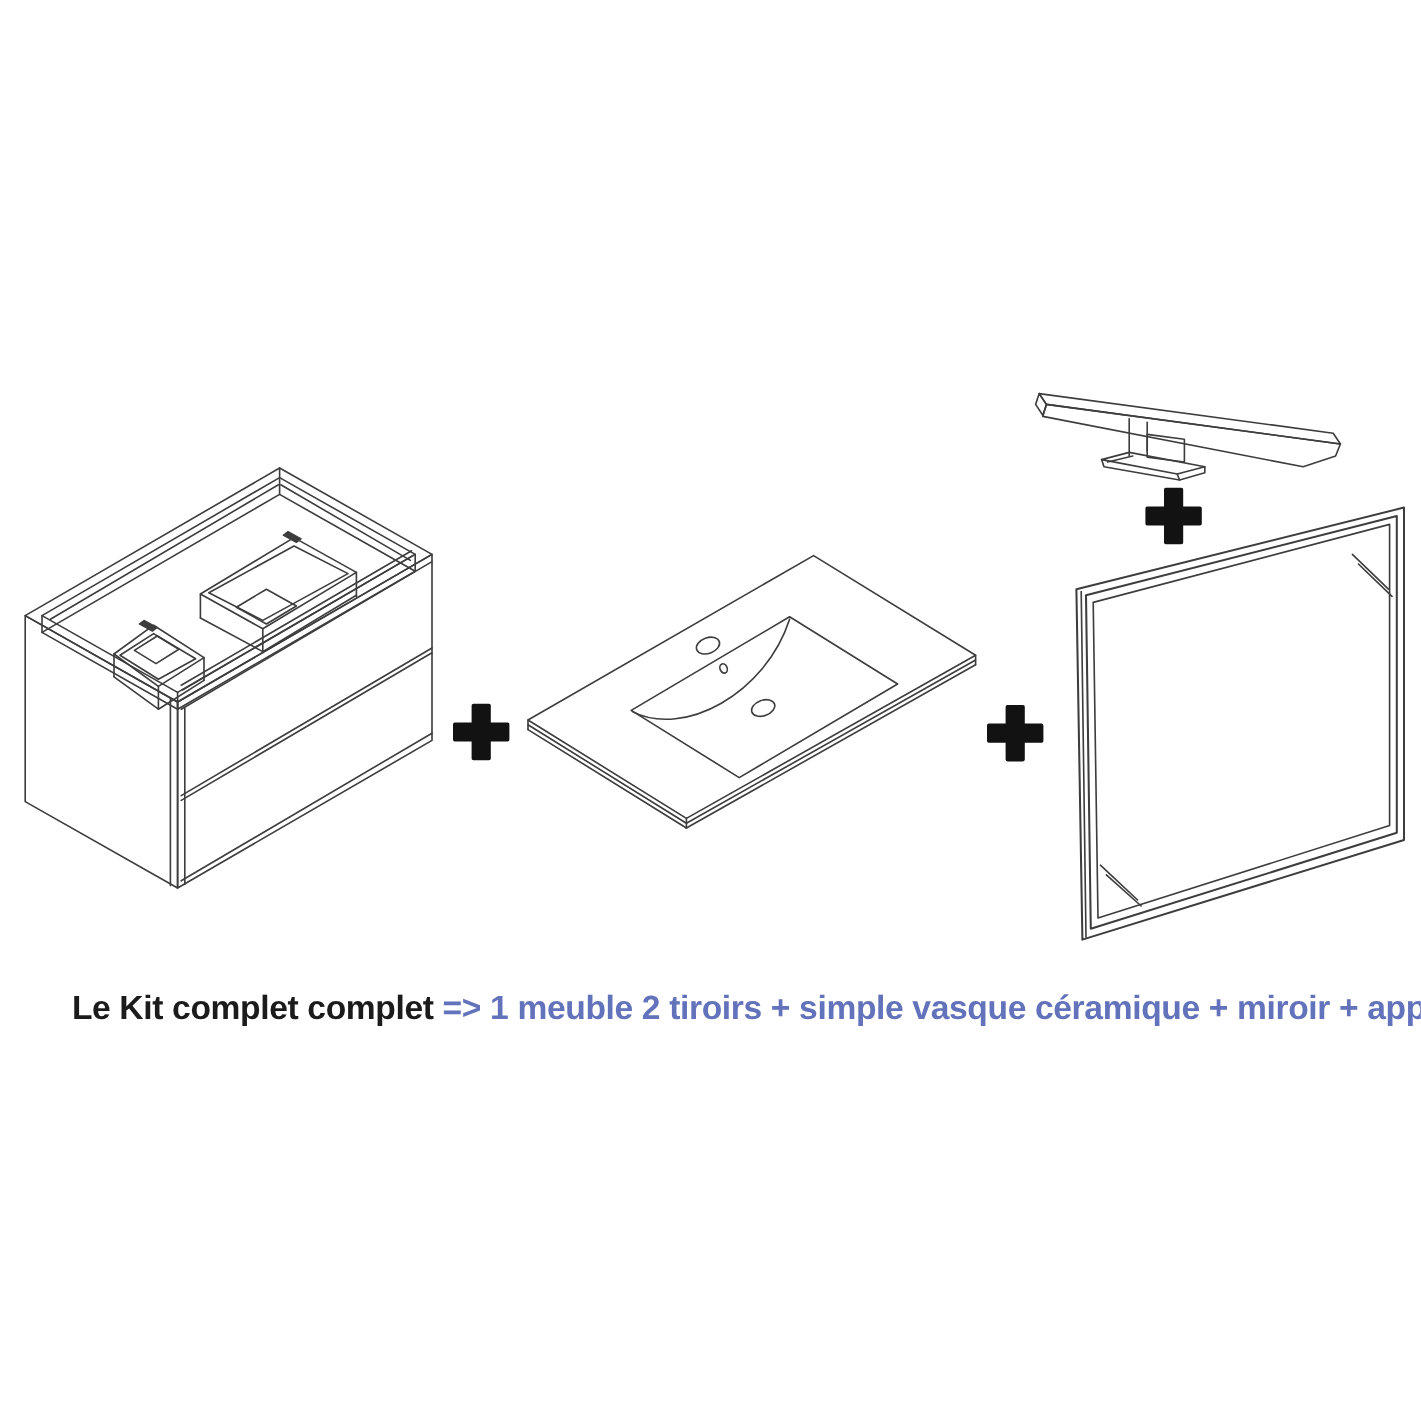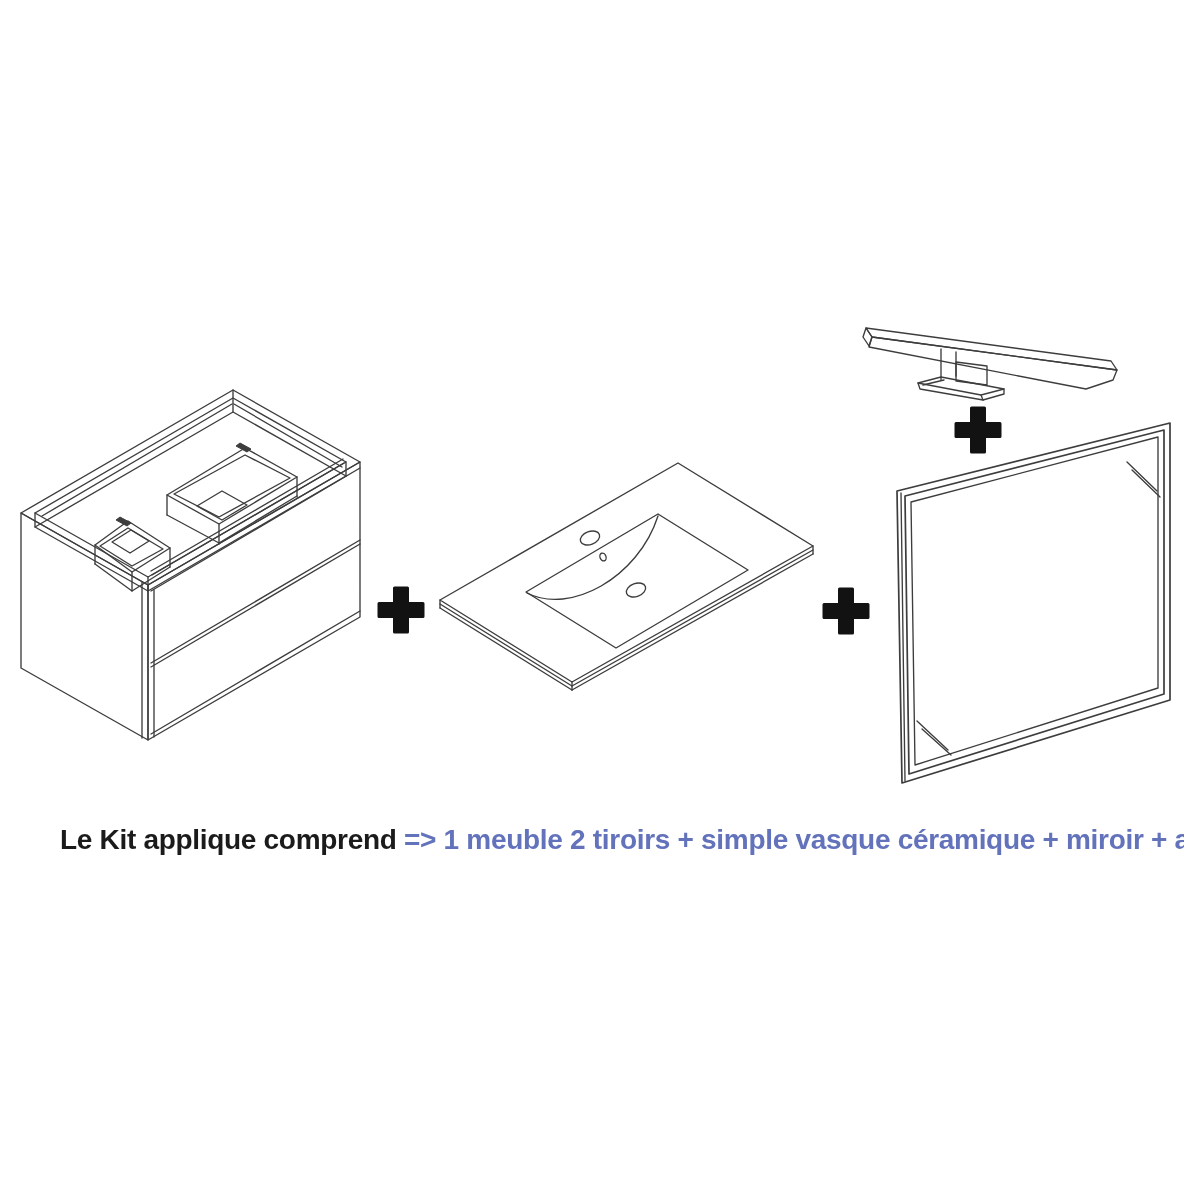--- a/index.html
+++ b/index.html
@@ -167,16 +167,16 @@
 
       <path class="draw" d="M1127,462 L1157,491"></path>
       <path class="draw" d="M1132,470 L1160,497"></path>
 
       <path class="draw" d="M917,721 L948,750"></path>
       <path class="draw" d="M922,729 L951,755"></path>
     </g>
   </svg>
 
   <div id="caption">
-    <span class="cap-lead">Le Kit applique comprend </span><span class="cap-items">=&gt; 1 meuble 2 tiroirs + simple vasque céramique + miroir + applique </span>
+    <span class="cap-lead">Le Kit complet complet </span><span class="cap-items">=&gt; 1 meuble 2 tiroirs + simple vasque céramique + miroir + applique </span>
   </div>
 
 </div>
 
 </body></html>

